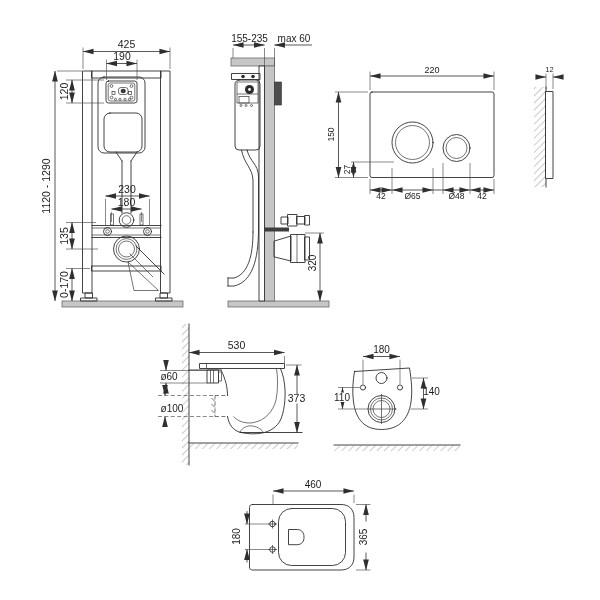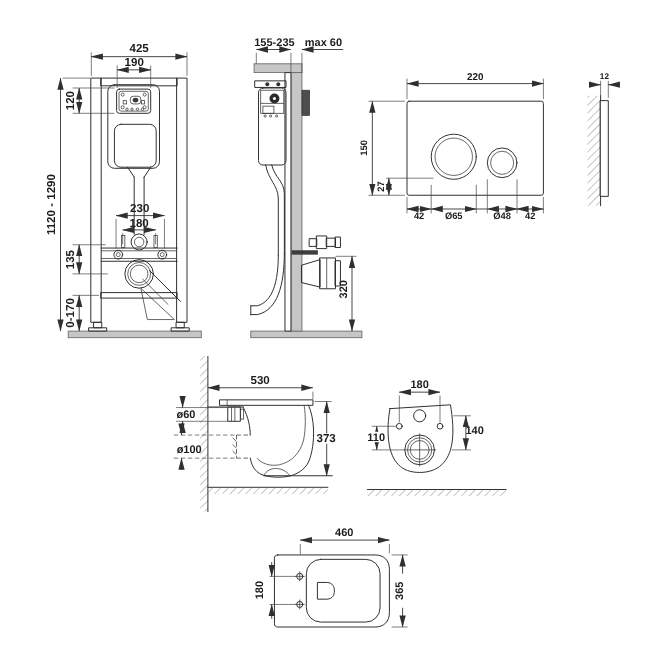--- a/index.html
+++ b/index.html
@@ -1,16 +1,16 @@
 <!DOCTYPE html>
 <html><head>
 <meta charset="utf-8">
 <style>
   html,body{margin:0;padding:0;background:#ffffff;}
-  .stage{width:600px;height:600px;background:#ffffff;position:relative;overflow:hidden;font-weight:bold;}
+  .stage{width:600px;height:600px;background:#ffffff;position:relative;overflow:hidden;}
   svg{display:block;}
   svg text{font-family:"Liberation Sans","DejaVu Sans",sans-serif;fill:#1c1c1c;font-size:10.5px;}
   .s10{font-size:10px;} .s9{font-size:9px;} .s85{font-size:8.5px;} .s75{font-size:7.5px;}
   .ln{stroke:#2f2f2f;stroke-width:0.9;fill:none;stroke-linejoin:round;stroke-linecap:square;}
   .thin{stroke:#3a3a3a;stroke-width:0.7;fill:none;}
   .dim{stroke:#2f2f2f;stroke-width:0.8;fill:none;}
   .ext{stroke:#4a4a4a;stroke-width:0.65;fill:none;}
   .dash{stroke-dasharray:4 2.4;}
   .gray{fill:#c6c6c6;stroke:#6b6b6b;stroke-width:0.8;}
   .dark{fill:#4d4d4d;stroke:#333;stroke-width:0.6;}

